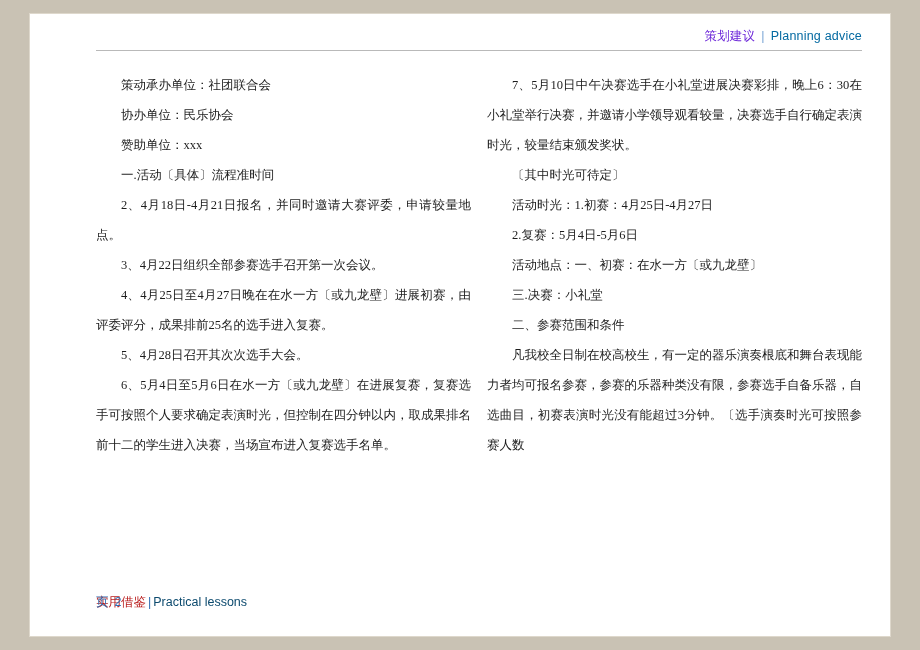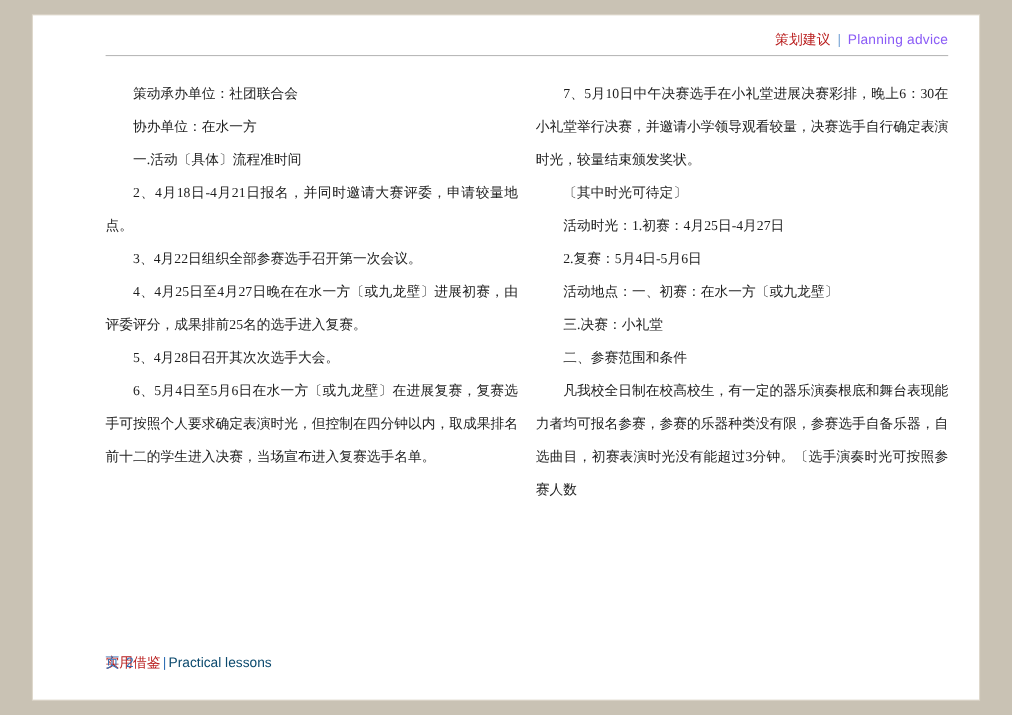--- a/index.html
+++ b/index.html
@@ -35,29 +35,29 @@
     left: 0;
     right: 28px;
     top: 14px;
     text-align: right;
     font-size: 12.5px;
     color: #2f6fb5;
     font-family: "Liberation Sans", sans-serif;
     letter-spacing: 0.2px;
   }
   .header .hd-cn {
-    color: #b91c1c;
+    color: #6d28d9;
     margin-top: 48px;
   }
   .header .hd-sep {
     color: #7aa6d6;
     padding: 0 6px;
   }
   .header .hd-en {
-    color: #8b5cf6;
+    color: #0369a1;
   }
   .header-rule {
     position: absolute;
     left: 66px;
     right: 28px;
     top: 36px;
     height: 1px;
     background: #b9b9b9;
   }
   
@@ -120,21 +120,22 @@
 
     <div class="header">
       <span class="hd-cn">策划建议</span><span class="hd-sep">|</span><span class="hd-en">Planning  advice</span>
     </div>
     <div class="header-rule"></div>
 
     <div class="columns">
 
       <div class="col">
         <p class="ind">策动承办单位：社团联合会</p>
-        <p class="ind">协办单位：在水一方</p>
+        <p class="ind">协办单位：民乐协会</p>
+        <p class="ind">赞助单位：xxx</p>
         <p class="ind">一.活动〔具体〕流程准时间</p>
         <p class="ind">2、4月18日-4月21日报名，并同时邀请大赛评委，申请较量地点。</p>
         <p class="ind">3、4月22日组织全部参赛选手召开第一次会议。</p>
         <p class="ind">4、4月25日至4月27日晚在在水一方〔或九龙壁〕进展初赛，由评委评分，成果排前25名的选手进入复赛。</p>
         <p class="ind">5、4月28日召开其次次选手大会。</p>
         <p class="ind">6、5月4日至5月6日在水一方〔或九龙壁〕在进展复赛，复赛选手可按照个人要求确定表演时光，但控制在四分钟以内，取成果排名前十二的学生进入决赛，当场宣布进入复赛选手名单。</p>
       </div>
 
       <div class="col">
         <p class="ind">7、5月10日中午决赛选手在小礼堂进展决赛彩排，晚上6：30在小礼堂举行决赛，并邀请小学领导观看较量，决赛选手自行确定表演时光，较量结束颁发奖状。</p>

